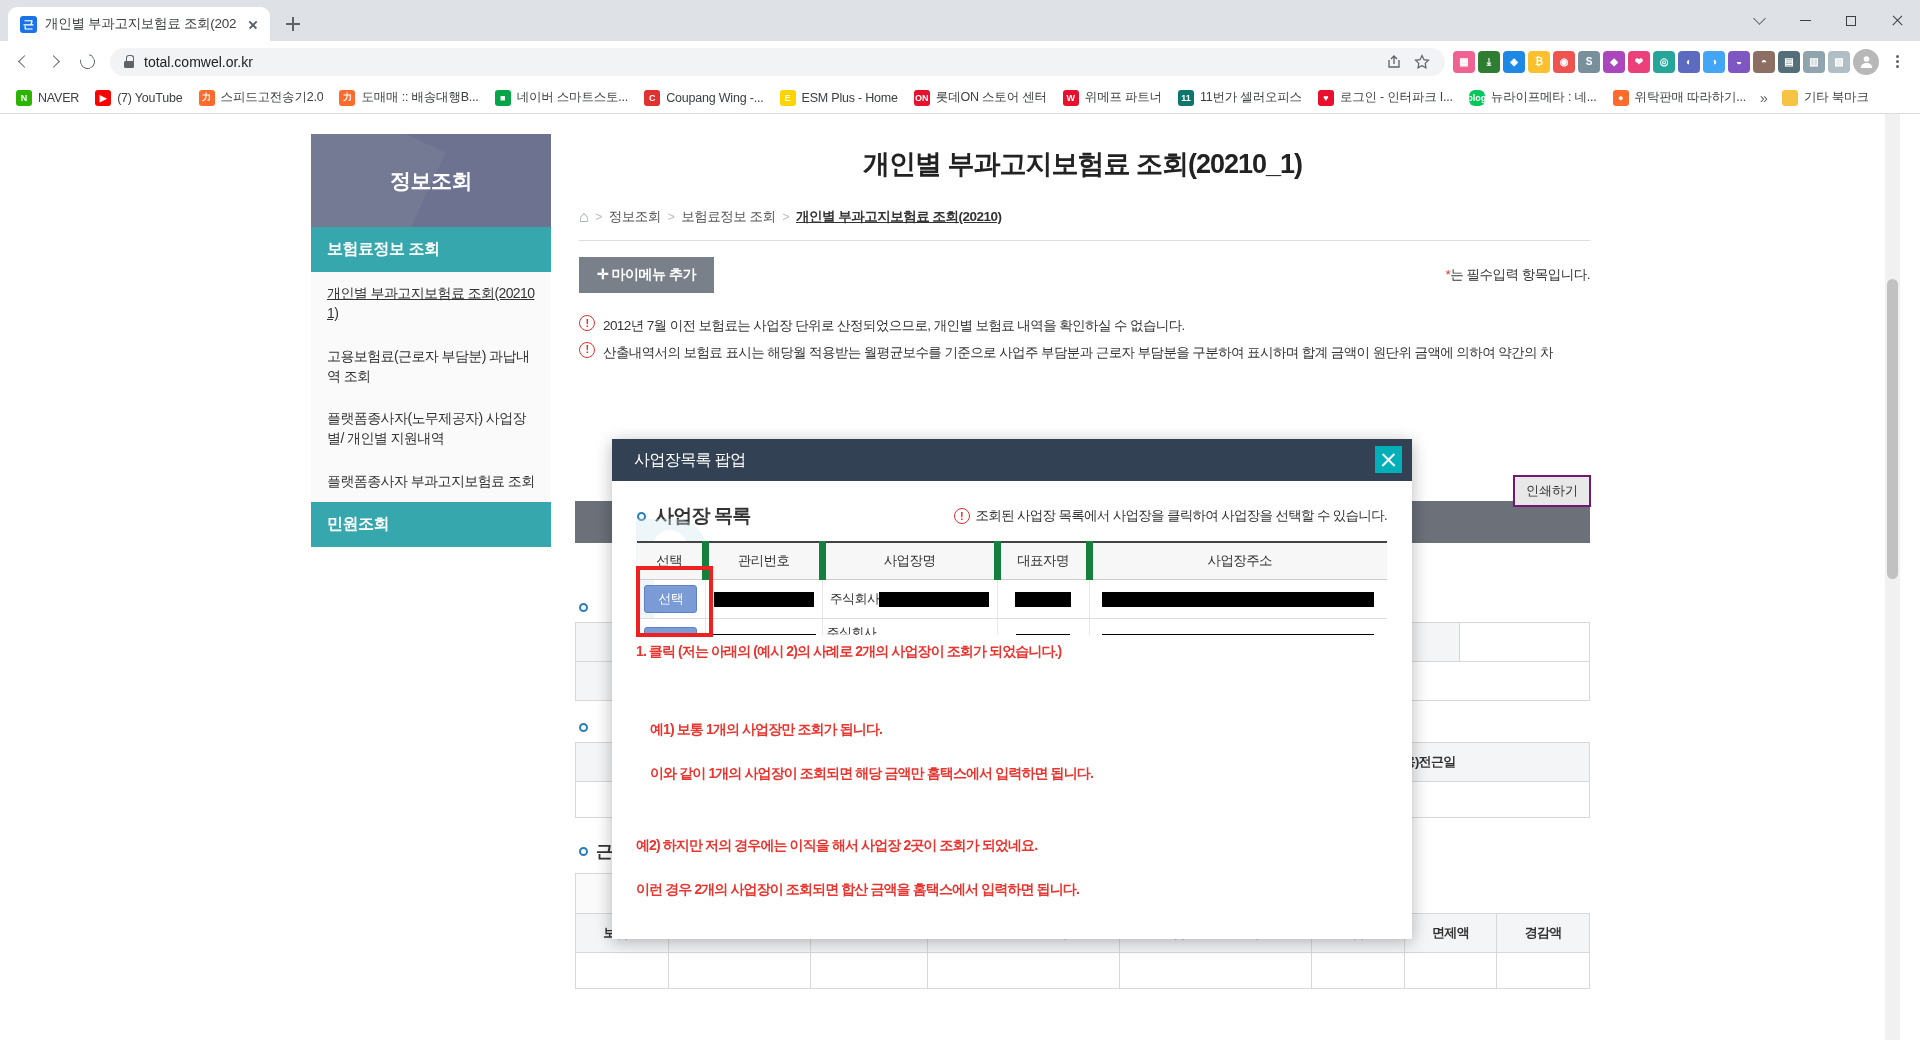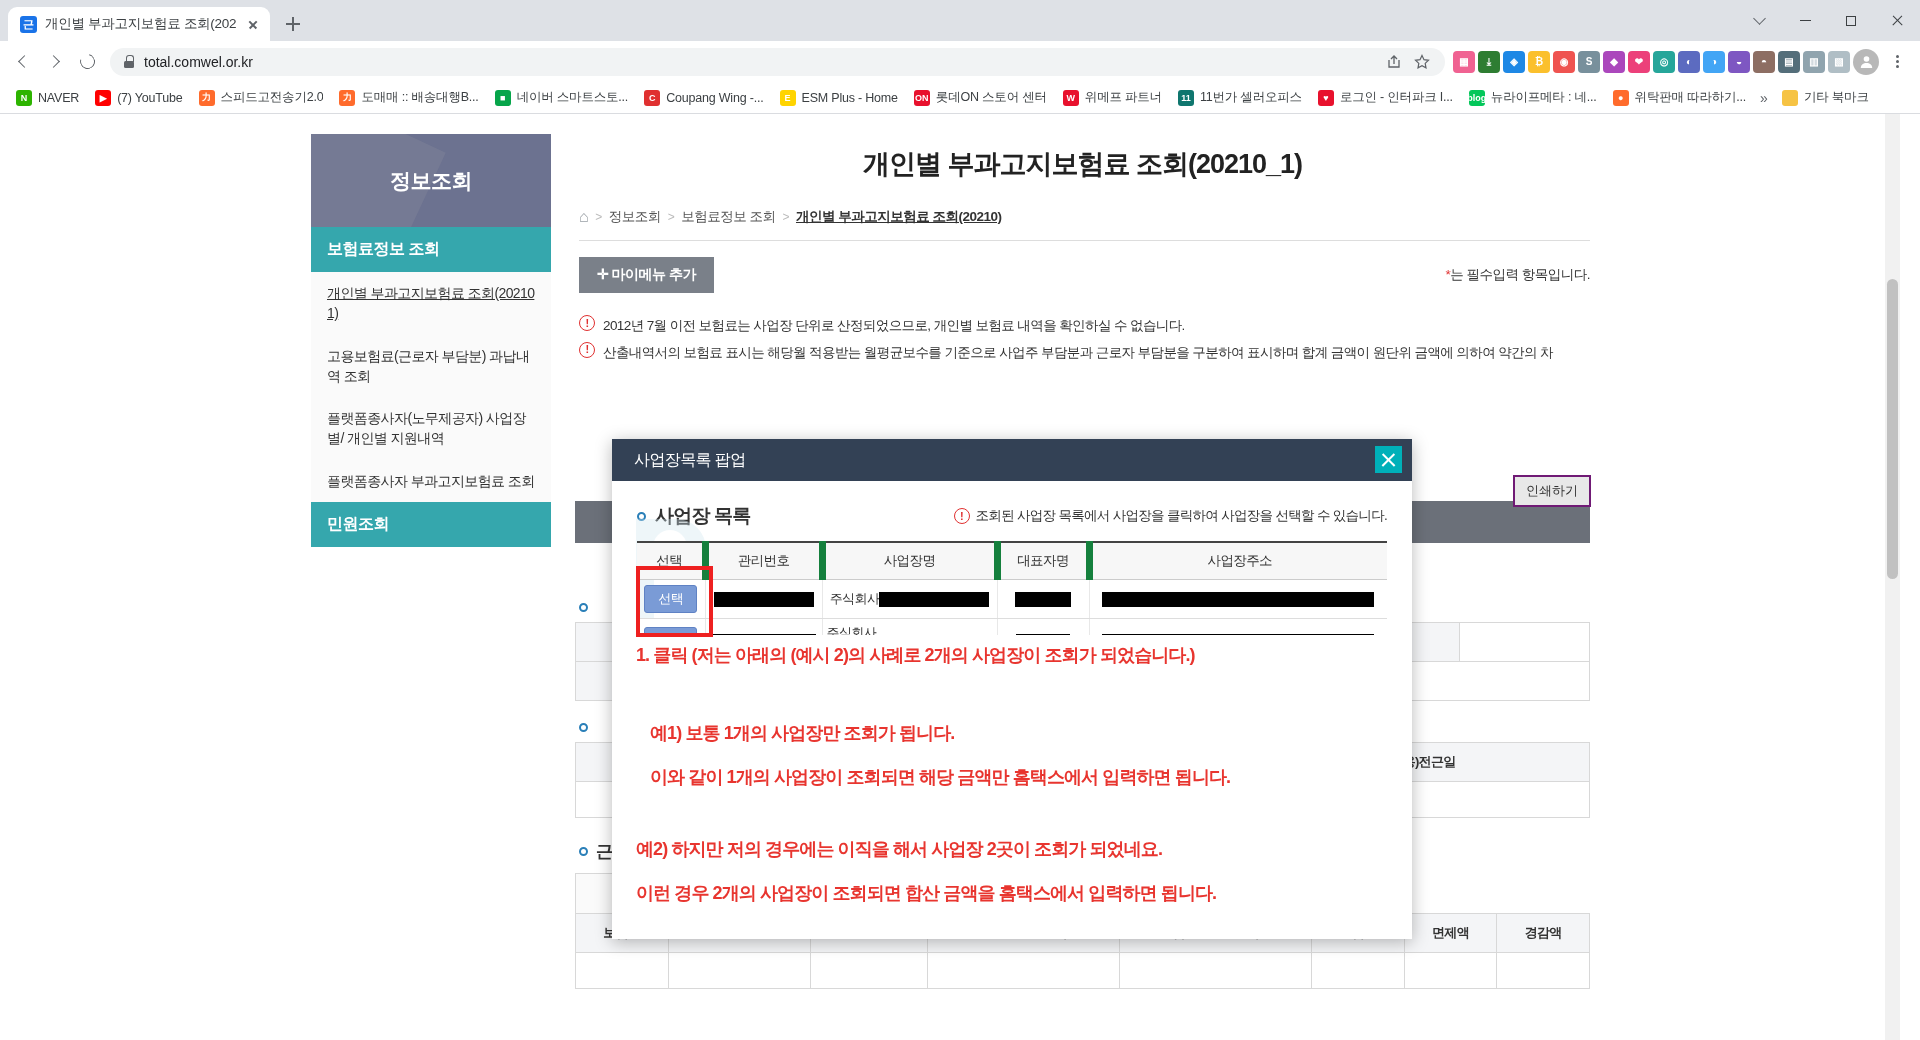--- a/index.html
+++ b/index.html
@@ -188,21 +188,21 @@
   .mtable td + td { border-left:1px solid #e8e8e8; }
   .sel-btn { background:#7a9bd6; color:#fff; border:1px solid #5f82c4; border-radius:3px;
     font-size:13px; padding:4px 13px; cursor:pointer; letter-spacing:-0.5px; }
   .redact { display:inline-block; background:#000; height:15px; vertical-align:middle; }
 
   .redbox { position:absolute; left:636px; top:452px; width:77px; height:71px;
     border:4px solid #ee2020; z-index:6; pointer-events:none; }
 
   .annot { position:absolute; left:612px; top:521px; width:800px; height:304px;
     background:#fff; z-index:5; }
-  .annot-txt { color:#e8352f; font-weight:bold; font-size:18px; letter-spacing:-0.9px;
+  .annot-txt { color:#e8352f; font-weight:bold; font-size:14px; letter-spacing:-0.9px;
     position:absolute; white-space:nowrap; }
 </style>
 </head>
 <body>
 
 <div class="chrome">
 
   <div class="tabstrip">
     <div class="tab">
       <span class="tab-favicon">근</span>
@@ -322,21 +322,21 @@
       </div>
       <div class="bm">
         <span class="bm-ico" style="background: #0f766e;">11</span>
         <span class="bm-txt">11번가 셀러오피스</span>
       </div>
       <div class="bm">
         <span class="bm-ico" style="background: rgb(232, 17, 45);">♥</span>
         <span class="bm-txt">로그인 - 인터파크 I...</span>
       </div>
       <div class="bm">
-        <span class="bm-ico" style="background: rgb(3, 199, 90);">blog</span>
+        <span class="bm-ico" style="background: rgb(3, 199, 90); border-radius: 6px;">blog</span>
         <span class="bm-txt">뉴라이프메타 : 네...</span>
       </div>
       <div class="bm">
         <span class="bm-ico" style="background: rgb(255, 107, 44);">●</span>
         <span class="bm-txt">위탁판매 따라하기...</span>
       </div>
       <span class="bm-more">»</span>
       <div class="bm">
         <span class="bm-ico" style="background: rgb(246, 195, 68);"></span>
         <span class="bm-txt">기타 북마크</span>

